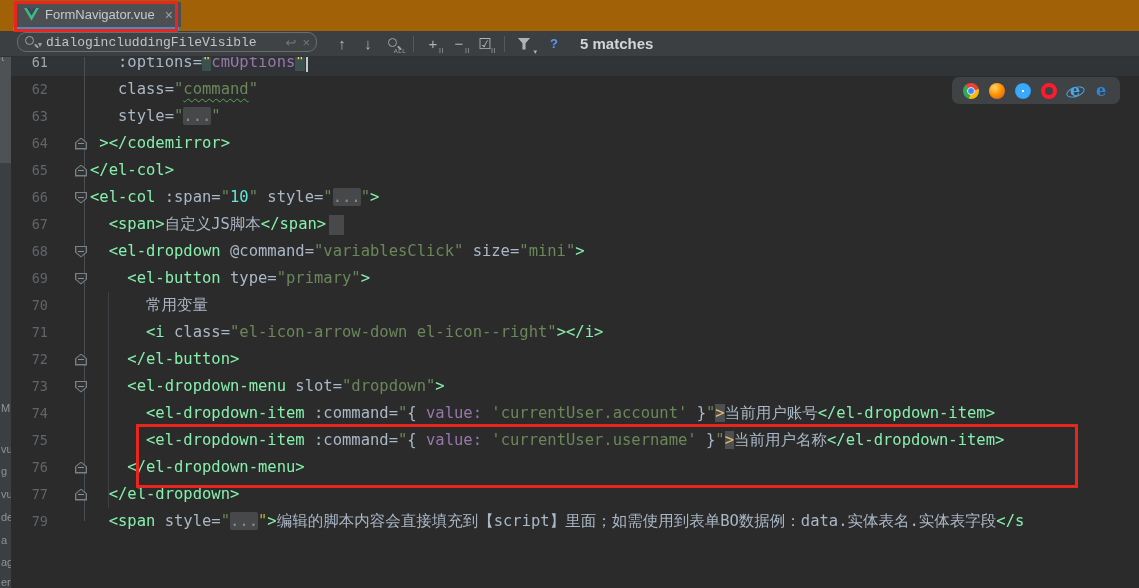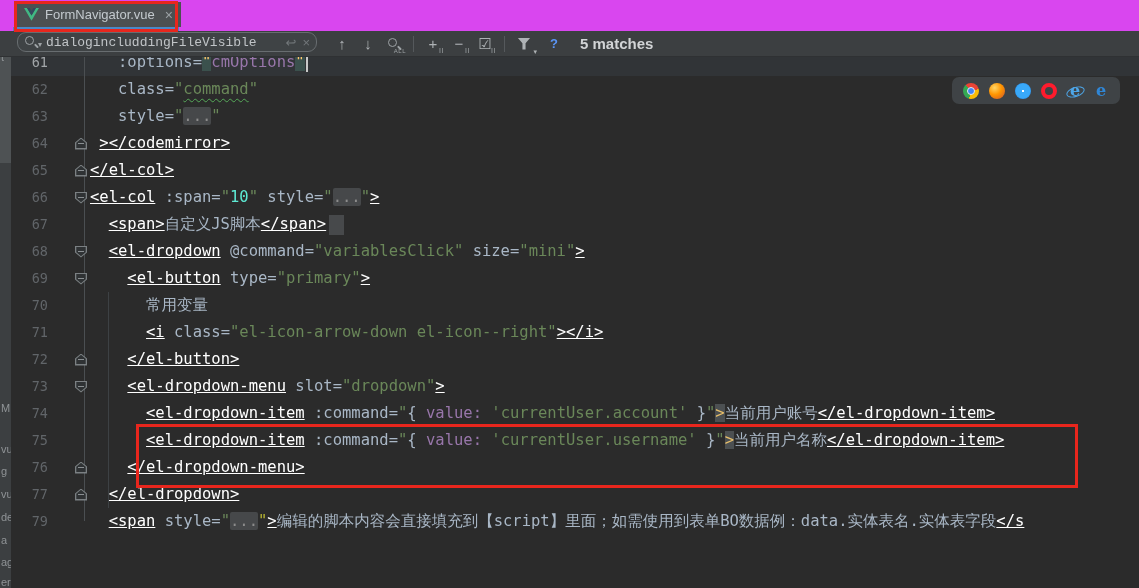--- a/index.html
+++ b/index.html
@@ -5,21 +5,21 @@
   html,body{margin:0;padding:0;background:#2b2b2b;}
   .screen{position:relative;width:1139px;height:588px;overflow:hidden;background:#2b2b2b;
           font-family:"Liberation Sans",sans-serif;-webkit-font-smoothing:antialiased;}
 
   
   .left-strip{position:absolute;left:0;top:55px;bottom:0;width:11px;background:#3c3f41;z-index:5;overflow:hidden;}
   .strip-sel{position:absolute;left:0;top:0;width:11px;height:108px;background:#4e5254;}
   .strip-frag{position:absolute;left:1px;color:#8f9396;font-size:11px;line-height:11px;white-space:nowrap;}
 
   
-  .tab-bar{position:absolute;left:0;top:0;width:100%;height:31px;background:#d946ef;z-index:10;}
+  .tab-bar{position:absolute;left:0;top:0;width:100%;height:31px;background:#a16207;z-index:10;}
   .tab{position:absolute;left:14px;top:2px;height:25px;background:#4c5052;display:flex;align-items:center;
        gap:6px;padding:0 8px 0 10px;}
   .tab-title{color:#c3c9ce;font-size:13px;}
   .tab-close{color:#9ba1a5;font-size:14px;line-height:14px;margin-left:4px;cursor:pointer;}
   .tab-underline{position:absolute;left:13px;top:27px;width:166px;height:4px;background:#4a88c8;}
 
   
   .find-bar{position:absolute;left:0;top:31px;width:100%;height:25px;background:#3c3f41;z-index:10;
             display:flex;align-items:center;border-bottom:1px solid #2f3133;}
   .search-field{position:absolute;left:17px;top:1px;width:300px;height:20px;border:1px solid #686d70;
@@ -65,21 +65,21 @@
 
   .fm{position:relative;width:12px;height:12px;display:inline-block;background:#7b8083;}
   .fm.up{clip-path:polygon(50% 0,100% 42%,100% 100%,0 100%,0 42%);}
   .fm.down{clip-path:polygon(0 0,100% 0,100% 58%,50% 100%,0 58%);}
   .fm .fm-in{position:absolute;inset:1.3px;background:#2f3234;}
   .fm.up .fm-in{clip-path:polygon(50% 0,100% 42%,100% 100%,0 100%,0 42%);}
   .fm.down .fm-in{clip-path:polygon(0 0,100% 0,100% 58%,50% 100%,0 58%);}
   .fm .fm-bar{position:absolute;left:3px;right:3px;top:5.3px;height:1.5px;background:#8a8f92;}
 
   
-  .tk-g{color:#a9b7c6;} .tk-t{color:#ffffff;text-decoration:underline;} .tk-s{color:#6a8759;} .tk-p{color:#9876aa;}
+  .tk-g{color:#a9b7c6;} .tk-t{color:#86efac;} .tk-s{color:#6a8759;} .tk-p{color:#9876aa;}
   .tk-n{color:#5eead4;}
   .tk-f{color:#8c8c8c;background:#46484a;border-radius:2px;}
   .tk-q{color:#ffc66d;background:#3b514d;}
   .tk-w{color:#6a8759;text-decoration:underline wavy #55a858 1px;text-underline-offset:4px;}
   .tk-y{color:#b8b532;}
   .tk-hl{color:#e8bf6a;background:#4c5052;}
   .tk-c{display:inline-block;width:2px;height:18px;background:#c8c8c8;vertical-align:middle;margin-left:1px;}
   .tk-b{display:inline-block;width:15px;height:20px;background:#47494b;vertical-align:middle;margin-left:3px;}
 
   

